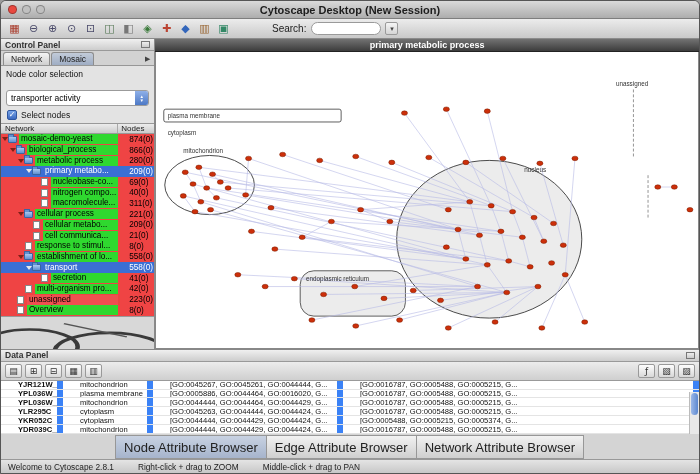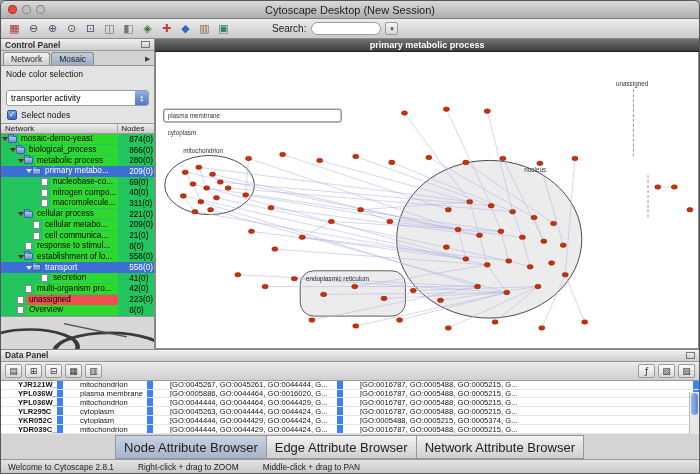--- a/index.html
+++ b/index.html
@@ -2,21 +2,21 @@
 <html><head>
 <meta charset="utf-8">
 <style>
 *{box-sizing:border-box;margin:0;padding:0}
 html,body{width:700px;height:474px;overflow:hidden}
 body{font-family:"Liberation Sans",sans-serif;background:#9a9a9a}
 .window{width:700px;height:474px;display:flex;flex-direction:column;border:1px solid #555;border-radius:6px 6px 0 0;overflow:hidden;background:#cfcfcf}
 .titlebar{flex:0 0 18px;background:linear-gradient(#dadada,#adadad);border-bottom:1px solid #7e7e7e;position:relative;display:flex;align-items:center;justify-content:center}
 .lights{position:absolute;left:7px;top:4px;display:flex;gap:5px}
 .light{width:9px;height:9px;border-radius:50%;border:1px solid rgba(0,0,0,.3)}
-.title{font-size:11px;font-weight:normal;color:#1d1d1d}
+.title{font-size:11px;font-weight:bold;color:#1d1d1d}
 .toolbar{flex:0 0 20px;display:flex;align-items:center;gap:2px;padding:0 5px;background:linear-gradient(#ececec,#c9c9c9);border-bottom:1px solid #8b8b8b}
 .tb-icon{width:17px;height:15px;display:flex;align-items:center;justify-content:center;font-size:11px;line-height:1;border-radius:2px;font-family:"DejaVu Sans","Liberation Sans",sans-serif;cursor:default}
 .search-label{font-size:10px;color:#222;margin-left:38px;margin-right:3px}
 .search-input{width:70px;height:13px;border:1px solid #9a9a9a;border-radius:7px;font-size:9px;padding:0 6px;background:#fff;font-family:inherit}
 .search-btn{width:13px;height:13px;display:flex;align-items:center;justify-content:center;font-size:7px;color:#444;border:1px solid #9a9a9a;border-radius:2px;background:linear-gradient(#f5f5f5,#d5d5d5);margin-left:2px}
 .main{flex:1;display:flex;min-height:0}
 .control-panel{flex:0 0 134px;background:#e3e3e3;border-right:1px solid #8a8a8a;display:flex;flex-direction:column;min-height:0}
 .panel-title{flex:0 0 12px;background:linear-gradient(#f0f0f0,#cdcdcd);border-bottom:1px solid #999;display:flex;align-items:center;padding:0 4px;font-size:8.5px;font-weight:bold;color:#333}
 .float-icon{margin-left:auto;width:9px;height:7px;border:1px solid #777;background:linear-gradient(#eee,#ccc)}
 .cp-tabs{flex:0 0 15px;display:flex;align-items:flex-end;background:#d2d2d2;border-bottom:1px solid #979797;padding:1px 2px 0}
@@ -25,21 +25,21 @@
 .tab-overflow{margin-left:auto;font-size:7px;color:#444;padding:0 2px 2px 0}
 .ncs-label{font-size:8.5px;padding:3px 5px 10px;color:#111}
 .dropdown{margin:1px 5px 2px;height:16px;background:#fff;border:1px solid #9b9b9b;border-radius:3px;display:flex;align-items:center;font-size:8.5px;overflow:hidden}
 .dd-value{flex:1;padding:0 4px;white-space:nowrap;overflow:hidden}
 .dd-btn{width:13px;height:100%;background:linear-gradient(#8fb0e8,#4d79c6);display:flex;flex-direction:column;align-items:center;justify-content:center;color:#fff;font-size:5px;line-height:4px}
 .checkbox-row{display:flex;align-items:center;gap:4px;padding:2px 6px 3px;font-size:8.5px;color:#111}
 .checkbox{width:10px;height:10px;border-radius:2px;background:linear-gradient(#79a5e8,#3a68c0);border:1px solid #2d55a0;color:#fff;font-size:8px;display:flex;align-items:center;justify-content:center;line-height:1}
 .tree-header{flex:0 0 11px;display:flex;background:linear-gradient(#ececec,#cccccc);border-top:1px solid #999;border-bottom:1px solid #999;font-size:8px;color:#222;align-items:center}
 .th-net{flex:1;padding-left:4px;border-right:1px solid #aaa;height:100%;display:flex;align-items:center}
 .th-nodes{flex:0 0 36px;padding-left:3px}
-.tree{flex:0 0 182px;background:#22c55e;overflow:hidden}
+.tree{flex:0 0 182px;background:#ef4444;overflow:hidden}
 .tree-row{display:flex;align-items:center;height:10.7px;font-size:8.2px;white-space:nowrap;color:#000}
 .tree-row.sel{background:#3b6fd4;color:#fff}
 .ind{flex:0 0 auto}
 .expander{width:7px;flex:0 0 7px;display:flex;justify-content:center}
 .expander.open::before{content:"";border-left:3px solid transparent;border-right:3px solid transparent;border-top:4px solid #7d2018}
 .tree-row.sel .expander.open::before{border-top-color:#e8e8e8}
 .ficon{width:9px;height:7px;flex:0 0 9px;background:linear-gradient(#a8c8f0,#6090d0);border:1px solid #3a64a0;border-radius:1px;margin-right:2px;position:relative}
 .ficon::before{content:"";position:absolute;top:-3px;left:-1px;width:4px;height:2px;background:#6090d0;border:1px solid #3a64a0;border-bottom:none;border-radius:1px 1px 0 0}
 .licon{width:7px;height:8px;flex:0 0 7px;background:#fff;border:1px solid #888;margin:0 3px 0 1px}
 .tlabel{flex:1 1 auto;min-width:0;overflow:hidden;padding:0 2px;height:10px;line-height:10px}

